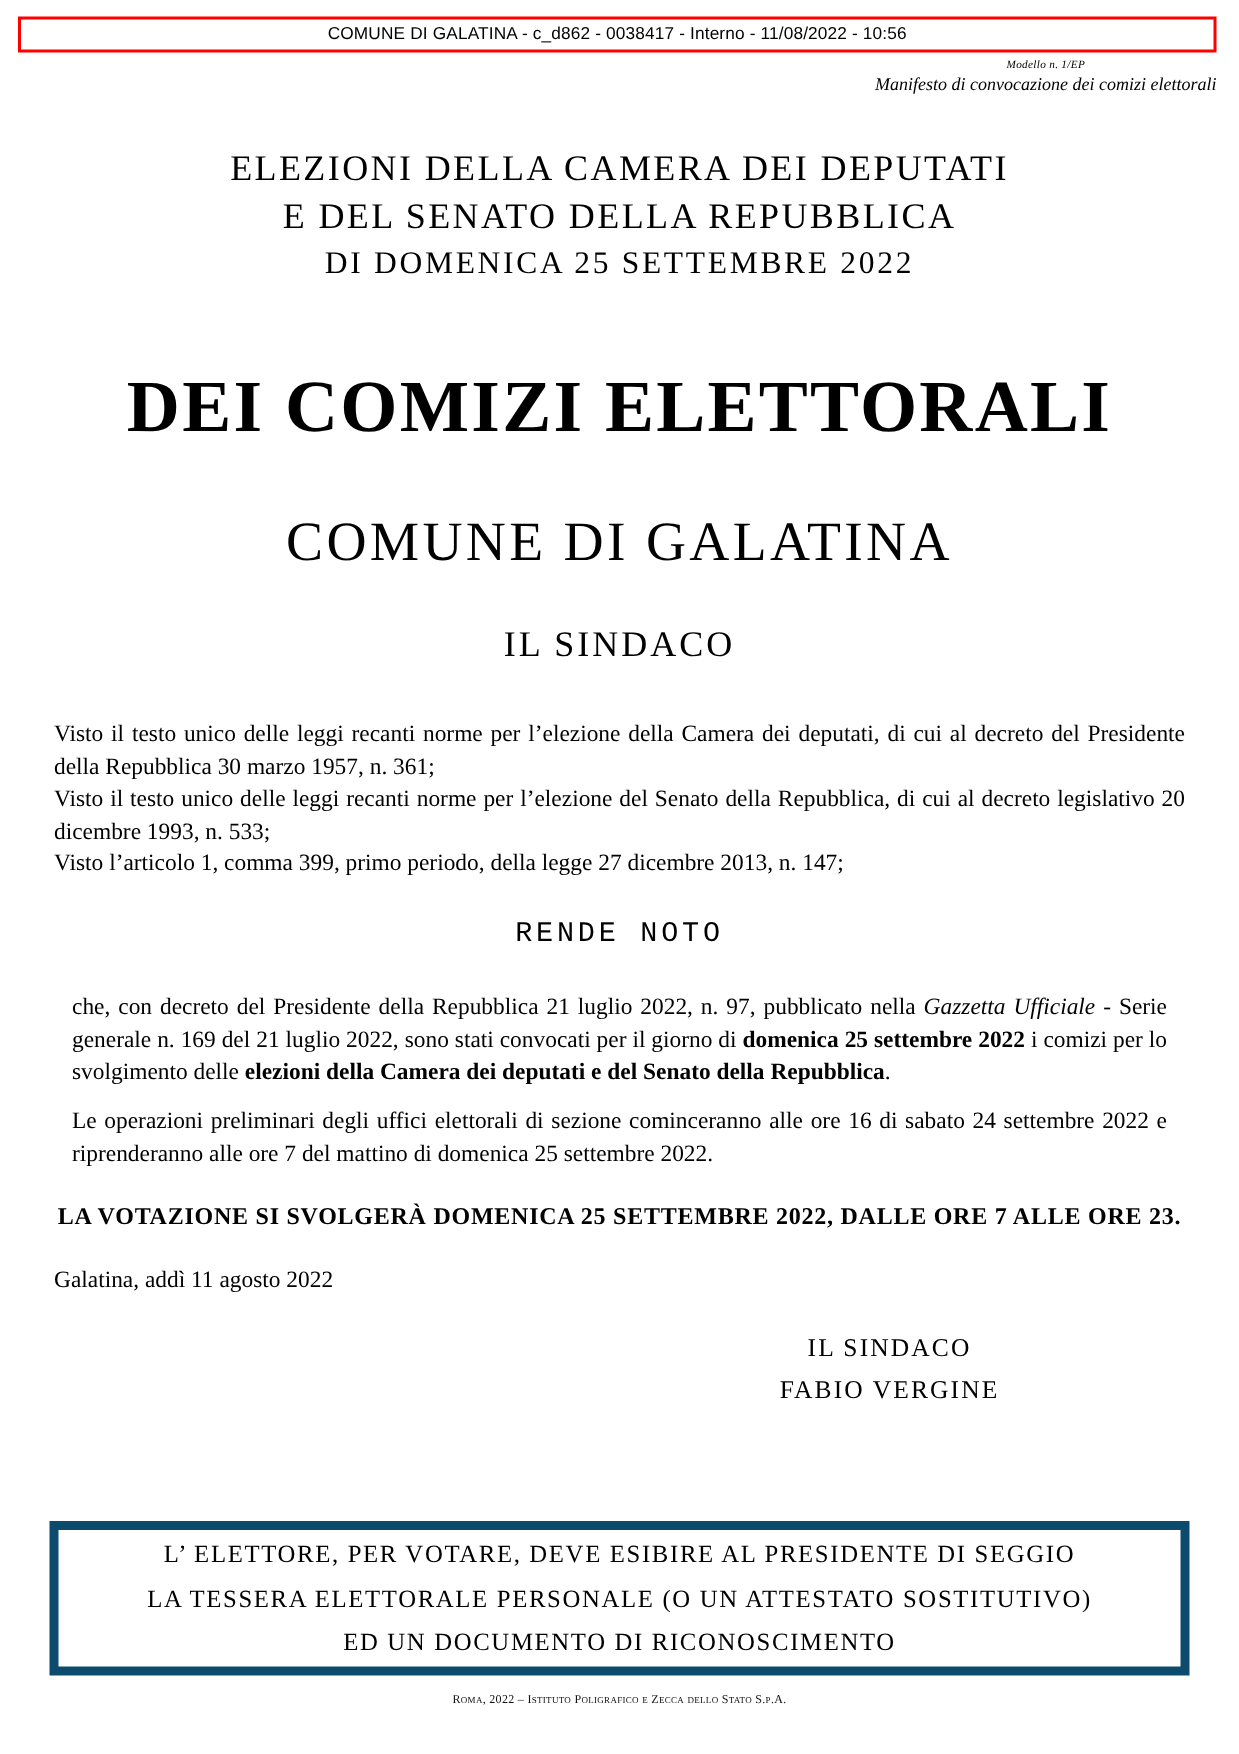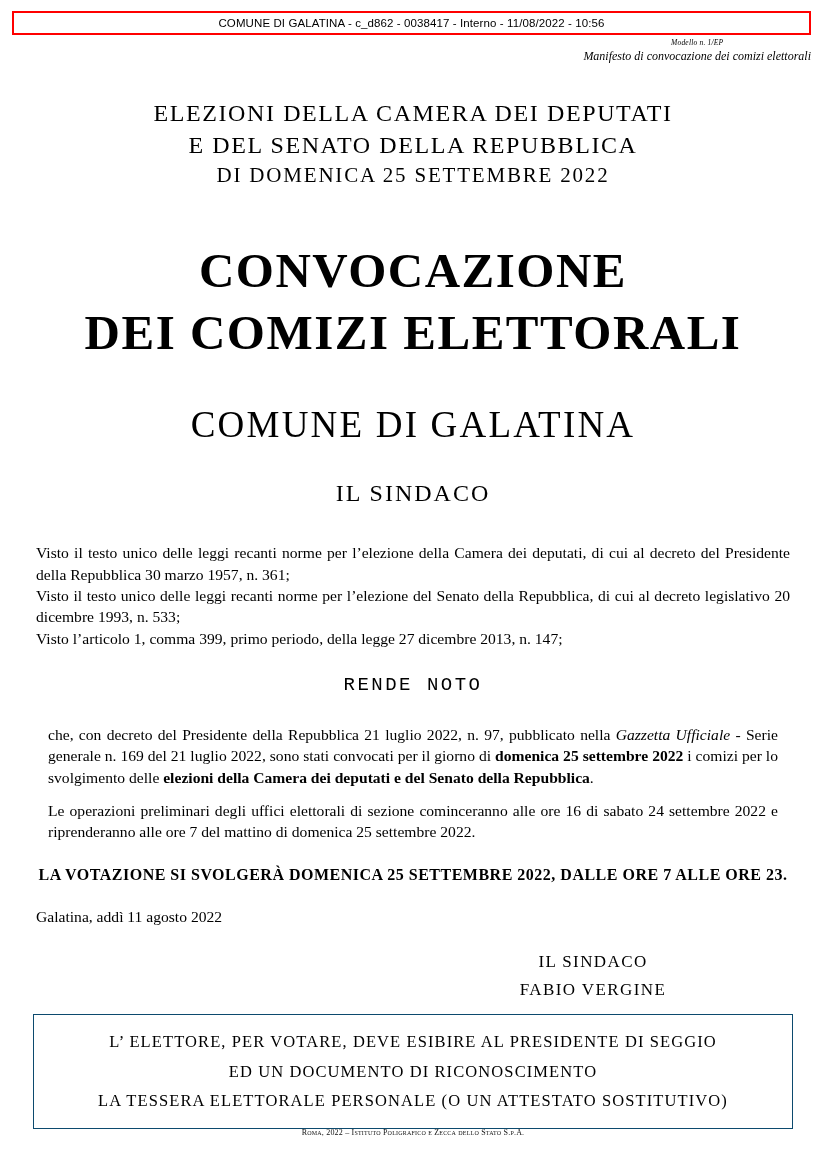--- a/index.html
+++ b/index.html
@@ -163,22 +163,22 @@
     font-size: 17px;
     letter-spacing: 1.4px;
   }
 
   
   .notice-box {
     position: absolute;
     left: 33px;
     top: 1014px;
     width: 760px;
-    height: 115px;
-    border: 1px solid #0c4a6e;
+    height: 103px;
+    border: 6px solid #0c4a6e;
     box-sizing: border-box;
     display: flex;
     flex-direction: column;
     align-items: center;
     justify-content: center;
     text-align: center;
   }
   .notice-line {
     font-size: 16.5px;
     letter-spacing: 1.1px;
@@ -217,21 +217,20 @@
 
 <div class="sheet">
 
   <div class="title-group">
     <div class="title-line">ELEZIONI DELLA CAMERA DEI DEPUTATI</div>
     <div class="title-line">E DEL SENATO DELLA REPUBBLICA</div>
     <div class="title-line l3">DI DOMENICA 25 SETTEMBRE 2022</div>
   </div>
 
   <div class="headline">
-    <div class="headline-line">CONVOCAZIONE</div>
     <div class="headline-line">DEI COMIZI ELETTORALI</div>
   </div>
 
   <div class="comune">COMUNE DI GALATINA</div>
 
   <div class="sindaco-head">IL SINDACO</div>
 
   <div class="body-block">
     <p>Visto il testo unico delle leggi recanti norme per l’elezione della Camera dei deputati, di cui al decreto del Presidente della Repubblica 30 marzo 1957, n. 361;</p>
     <p>Visto il testo unico delle leggi recanti norme per l’elezione del Senato della Repubblica, di cui al decreto legislativo 20 dicembre 1993, n. 533;</p>
@@ -251,19 +250,19 @@
 
   <div class="signature">
     <div class="sig-role">IL SINDACO</div>
     <div class="sig-name">FABIO VERGINE</div>
   </div>
 
 </div>
 
 <div class="notice-box">
   <div class="notice-line">L’ ELETTORE, PER VOTARE, DEVE ESIBIRE AL PRESIDENTE DI SEGGIO</div>
+  <div class="notice-line">LA TESSERA ELETTORALE PERSONALE (O UN ATTESTATO SOSTITUTIVO)</div>
   <div class="notice-line">ED UN DOCUMENTO DI RICONOSCIMENTO</div>
-  <div class="notice-line">LA TESSERA ELETTORALE PERSONALE (O UN ATTESTATO SOSTITUTIVO)</div>
 </div>
 
 <div class="imprint">
   <span class="caps-small">Roma, 2022  –  Istituto Poligrafico e Zecca dello Stato  S.p.A.</span>
 </div>
 
 </body></html>

